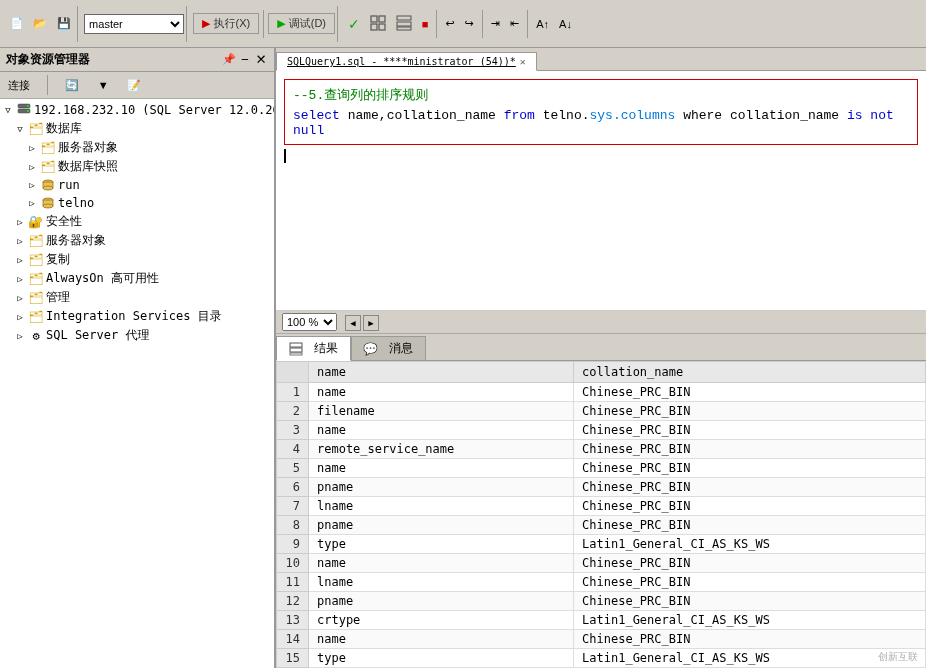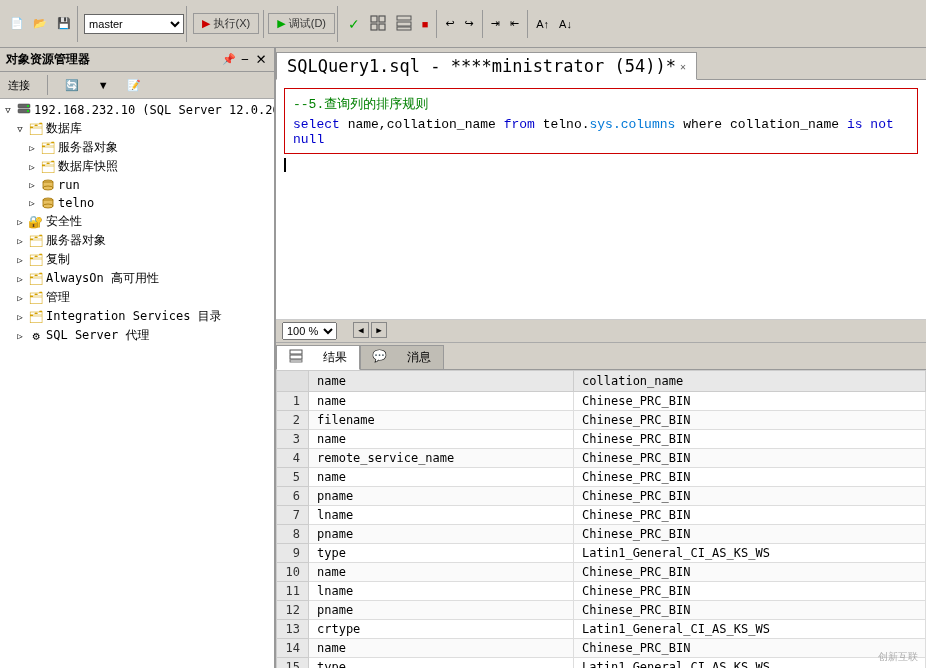--- a/index.html
+++ b/index.html
@@ -203,23 +203,23 @@
       display: inline-block;
       min-width: 580px;
     }
 
     
     .editor-status {
       background: #d4d0c8;
       padding: 2px 6px;
       font-size: 11px;
       display: flex;
-      align-items: flex-start;
+      align-items: flex-end;
       border-bottom: 1px solid #aaa;
-      gap: 16px;
+      gap: 8px;
     }
     .zoom-select {
       font-size: 11px;
       width: 55px;
       height: 18px;
     }
     .scroll-arrows {
       display: flex;
       gap: 2px;
     }
@@ -243,21 +243,22 @@
       padding-top: 2px;
     }
     .results-tab {
       padding: 3px 12px;
       font-size: 12px;
       background: #c0bdb5;
       border: 1px solid #999;
       border-bottom: none;
       cursor: pointer;
       display: flex;
-      gap: 20px;
+      align-items: center;
+      gap: 11px;
     }
     .results-tab.active {
       background: white;
       border-bottom: 1px solid white;
       z-index: 1;
       margin-bottom: -1px;
     }
     .results-tab-icon {
       width: 14px;
       height: 14px;
@@ -540,21 +541,21 @@
         <span class="tree-icon">⚙</span>
         <span class="tree-label">SQL Server 代理</span>
       </div>
     </div>
   </div>
 
   <div class="right-panel">
 
     <div class="tab-bar">
       <div class="tab active">
-        <span style="font-size:17px;">SQLQuery1.sql - ****ministrator (54))*</span>
+        <span style="font-size:10px;text-decoration:underline;">SQLQuery1.sql - ****ministrator (54))*</span>
         <span class="tab-close">✕</span>
       </div>
     </div>
 
     <div class="code-editor">
       <div class="sql-border">
         <div>
           <span class="code-comment">--5.查询列的排序规则</span>
         </div>
         <div style="margin-top:4px;">

